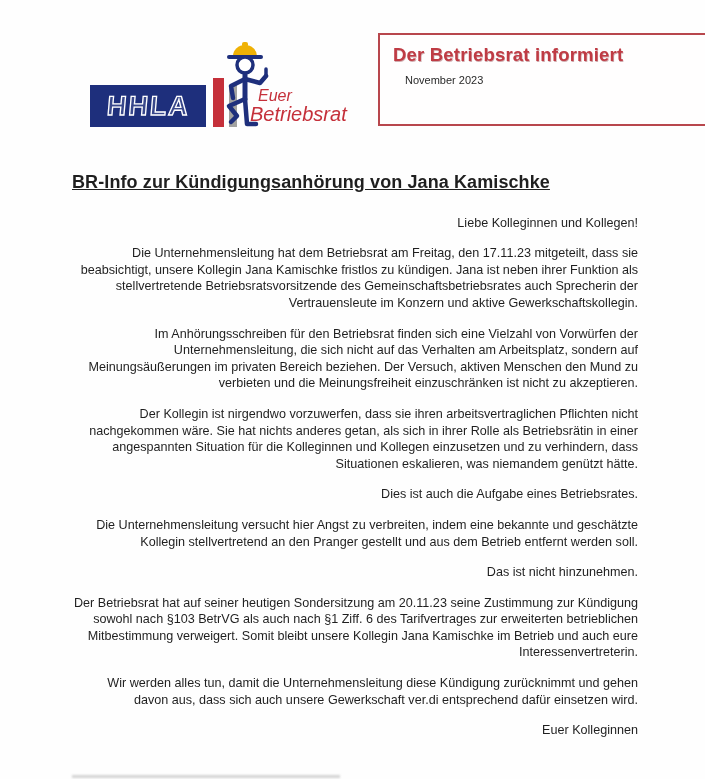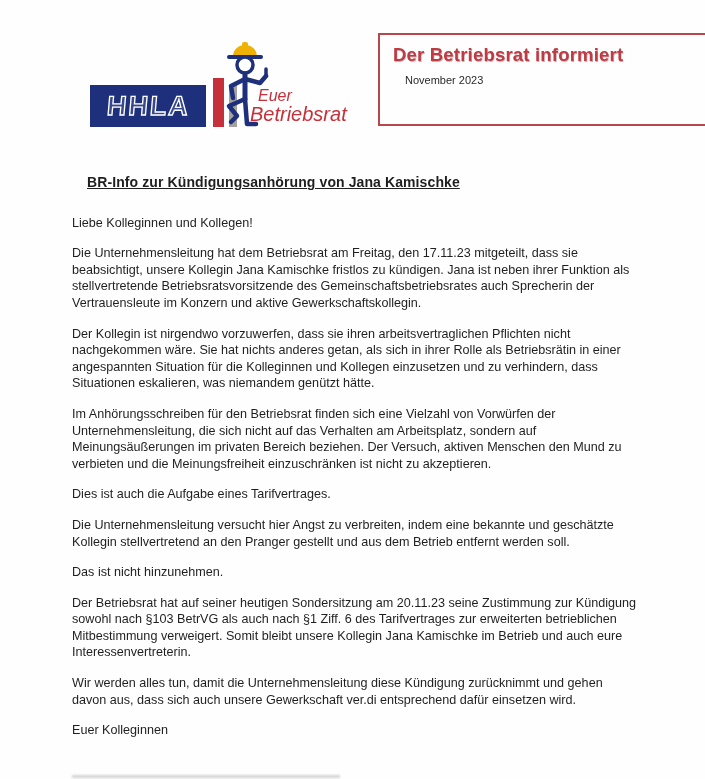--- a/index.html
+++ b/index.html
@@ -68,26 +68,26 @@
     margin:8px 0 0 13px;
     font-size:11px;color:#2a2a2a;padding-left:12px;
   }
 
   
   .letter{
     position:absolute;left:72px;top:174px;width:566px;
     font-size:12.6px;line-height:16.6px;color:var(--ink);
   }
   .letter h1{
-    font-size:14px;font-weight:700;
+    font-size:18px;font-weight:700;
     text-decoration:underline;
-    margin:0 0 24px 15px;
+    margin:0 0 24px 0;
     letter-spacing:0.1px;
   }
-  .letter p{margin:0 0 14px 0;}
+  .letter p{margin:0 0 14px 0;text-align:right;}
   .letter .signature{margin-top:0;}
 
   
   .cutoff-line{
     position:absolute;left:72px;top:775px;width:268px;height:3px;
     background:#c9c9c9;
     filter:blur(1.2px);
     opacity:0.8;
   }
 </style>
@@ -127,23 +127,23 @@
 
   <div class="info-box">
     <div class="info-title">Der Betriebsrat informiert</div>
     <div class="info-date">November 2023</div>
   </div>
 
   <div class="letter">
     <h1>BR-Info zur Kündigungsanhörung von Jana Kamischke</h1>
     <p>Liebe Kolleginnen und Kollegen!</p>
     <p>Die Unternehmensleitung hat dem Betriebsrat am Freitag, den 17.11.23 mitgeteilt, dass sie beabsichtigt, unsere Kollegin Jana Kamischke fristlos zu kündigen. Jana ist neben ihrer Funktion als stellvertretende Betriebsratsvorsitzende des Gemeinschaftsbetriebsrates auch Sprecherin der Vertrauensleute im Konzern und aktive Gewerkschaftskollegin.</p>
+    <p>Im Anhörungsschreiben für den Betriebsrat finden sich eine Vielzahl von Vorwürfen der Unternehmensleitung, die sich nicht auf das Verhalten am Arbeitsplatz, sondern auf Meinungsäußerungen im privaten Bereich beziehen. Der Versuch, aktiven Menschen den Mund zu verbieten und die Meinungsfreiheit einzuschränken ist nicht zu akzeptieren.</p>
     <p>Der Kollegin ist nirgendwo vorzuwerfen, dass sie ihren arbeitsvertraglichen Pflichten nicht nachgekommen wäre. Sie hat nichts anderes getan, als sich in ihrer Rolle als Betriebsrätin in einer angespannten Situation für die Kolleginnen und Kollegen einzusetzen und zu verhindern, dass Situationen eskalieren, was niemandem genützt hätte.</p>
-    <p>Im Anhörungsschreiben für den Betriebsrat finden sich eine Vielzahl von Vorwürfen der Unternehmensleitung, die sich nicht auf das Verhalten am Arbeitsplatz, sondern auf Meinungsäußerungen im privaten Bereich beziehen. Der Versuch, aktiven Menschen den Mund zu verbieten und die Meinungsfreiheit einzuschränken ist nicht zu akzeptieren.</p>
-    <p>Dies ist auch die Aufgabe eines Tarifvertrages.</p>
+    <p>Dies ist auch die Aufgabe eines Betriebsrates.</p>
     <p>Die Unternehmensleitung versucht hier Angst zu verbreiten, indem eine bekannte und geschätzte Kollegin stellvertretend an den Pranger gestellt und aus dem Betrieb entfernt werden soll.</p>
     <p>Das ist nicht hinzunehmen.</p>
     <p>Der Betriebsrat hat auf seiner heutigen Sondersitzung am 20.11.23 seine Zustimmung zur Kündigung sowohl nach §103 BetrVG als auch nach §1 Ziff. 6 des Tarifvertrages zur erweiterten betrieblichen Mitbestimmung verweigert. Somit bleibt unsere Kollegin Jana Kamischke im Betrieb und auch eure Interessenvertreterin.</p>
     <p>Wir werden alles tun, damit die Unternehmensleitung diese Kündigung zurücknimmt und gehen davon aus, dass sich auch unsere Gewerkschaft ver.di entsprechend dafür einsetzen wird.</p>
     <p class="signature">Euer Kolleginnen</p>
   </div>
 
   <div class="cutoff-line"></div>
 
 </div>

